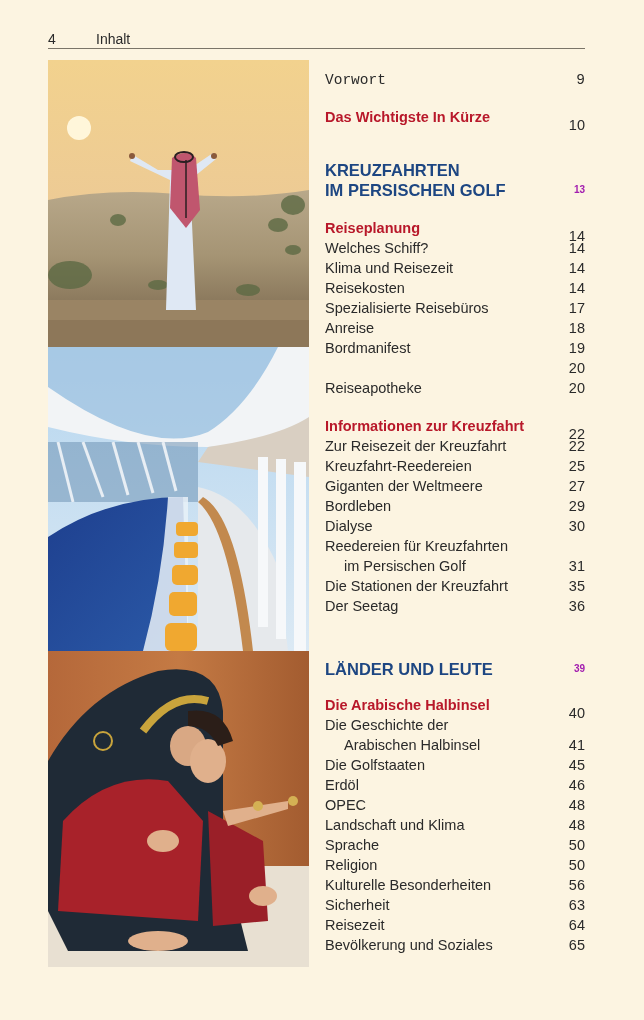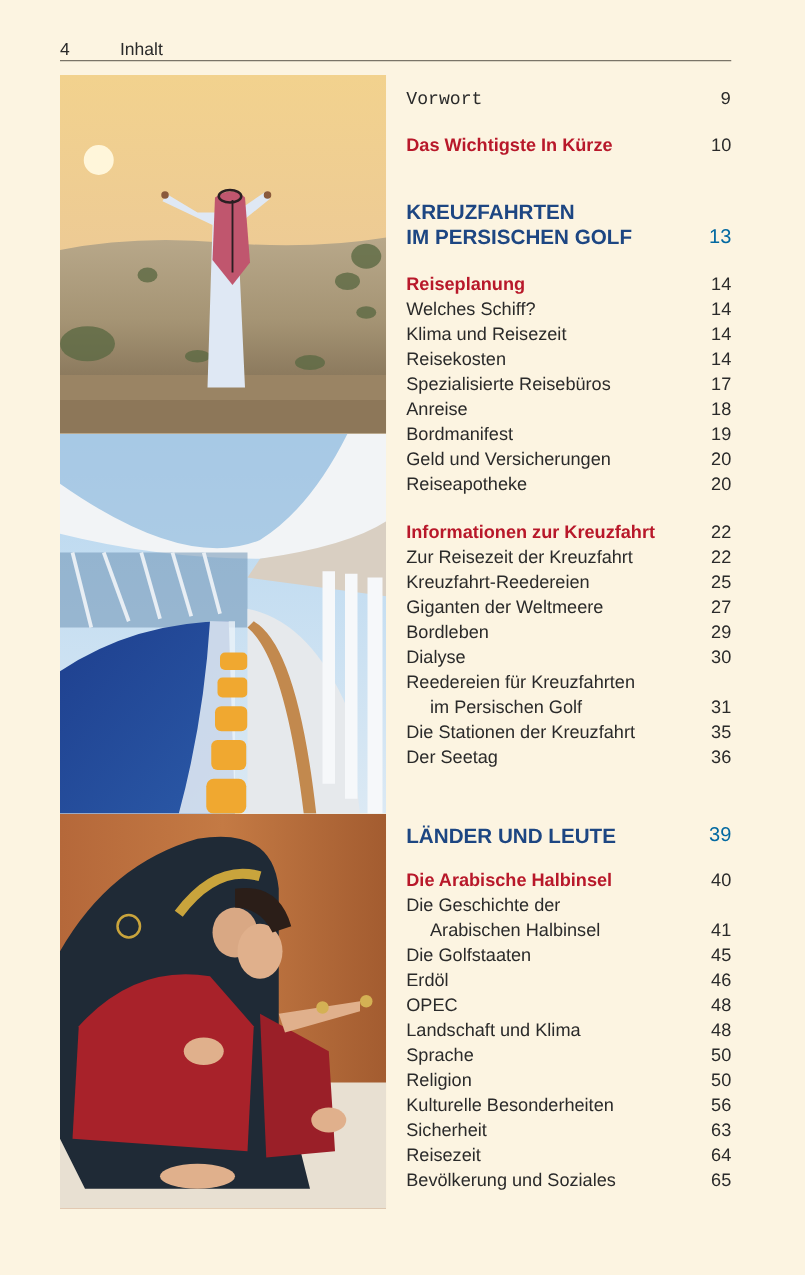--- a/index.html
+++ b/index.html
@@ -22,23 +22,23 @@
   .photos { position: absolute; left: 48px; top: 60px; width: 261px; }
   .photo { position: relative; width: 261px; overflow: hidden; }
   .photo svg { display: block; }
 
   .toc { position: absolute; left: 325px; top: 58px; width: 260px; font-size: 14.5px; }
   .row { position: relative; height: 20px; line-height: 20px; }
   .row .label { position: absolute; left: 0; white-space: nowrap; }
   .row .num { position: absolute; right: 0; }
   .row.indent .label { left: 19px; }
   .row.sub { color: #b8182a; font-weight: bold; }
-  .row.sub .num { color: #2a2a2a; font-weight: normal; }
+  .row.sub .num { color: #2a2a2a; font-weight: normal; margin-top: 8px; }
   .section { color: #1d4682; font-weight: bold; font-size: 16.5px; }
-  .section .num { color: #0369a1; font-weight: normal; font-size: 16px; }
+  .section .num { color: #a21caf; font-weight: bold; font-size: 10px; }
   .sec2 { position: relative; height: 40px; line-height: 20px; }
   .sec2 .l1 { position: absolute; left: 0; top: 0; white-space: nowrap; }
   .sec2 .l2 { position: absolute; left: 0; top: 20px; white-space: nowrap; }
   .sec2 .num { position: absolute; right: 0; top: 20px; }
 </style>
 </head>
 <body>
 
 <div class="header">
   <span class="pnum">4</span>
@@ -206,21 +206,20 @@
     </div>
   <div class="row">
       <span class="label">Anreise</span>
       <span class="num">18</span>
     </div>
   <div class="row">
       <span class="label">Bordmanifest</span>
       <span class="num">19</span>
     </div>
   <div class="row">
-      <span class="label">Geld und Versicherungen</span>
       <span class="num">20</span>
     </div>
   <div class="row">
       <span class="label">Reiseapotheke</span>
       <span class="num">20</span>
     </div>
 
   <div class="row sub" style="margin-top:18px;">
     <span class="label">Informationen zur Kreuzfahrt</span>
     <span class="num">22</span>

